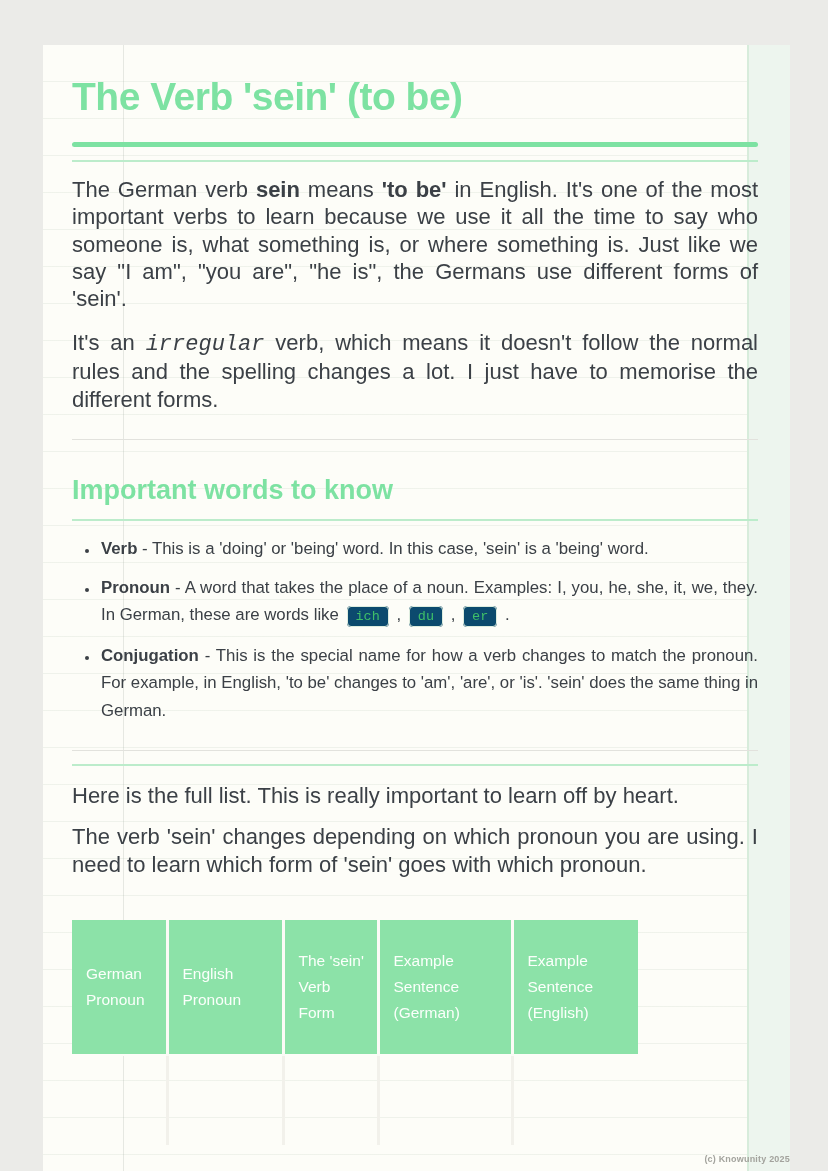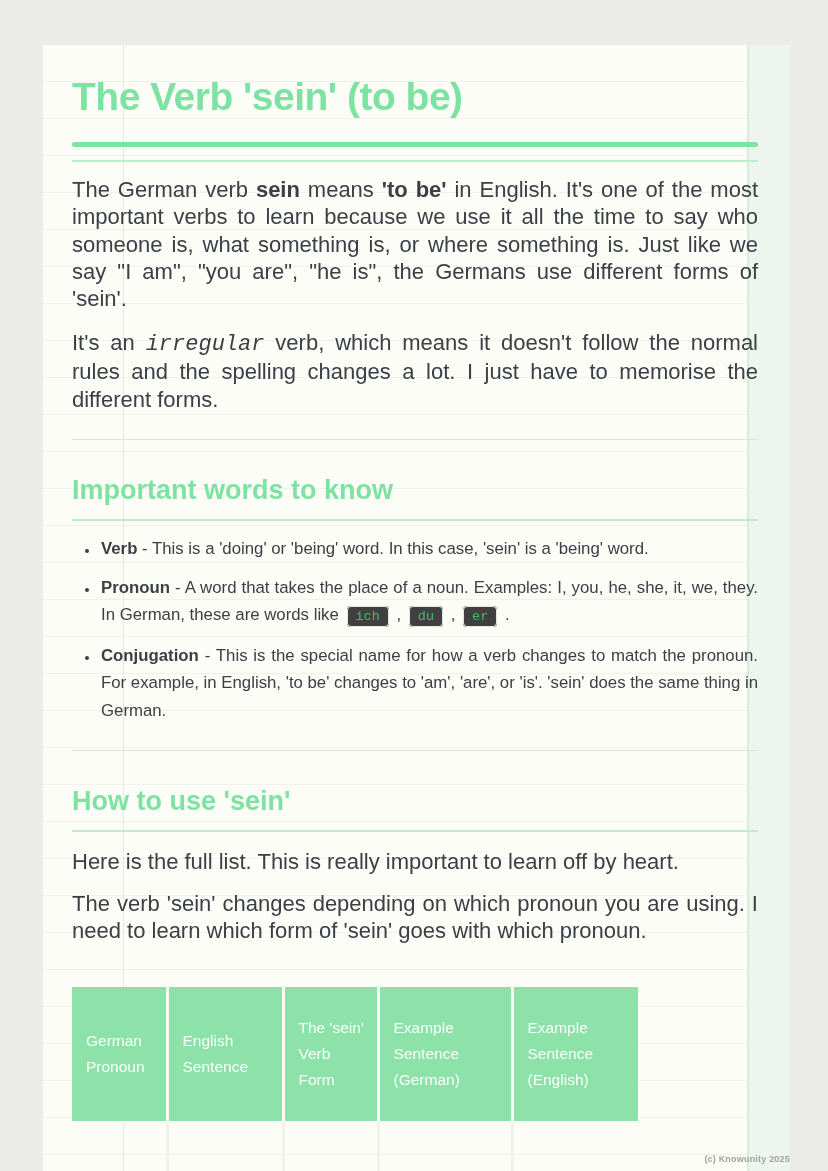--- a/index.html
+++ b/index.html
@@ -50,21 +50,21 @@
   ul.bullets li{
     font-size:16.8px;line-height:27.4px;color:#3b4046;
     text-align:justify;margin-bottom:11px;padding-left:2px;
   }
   ul.bullets li:last-child{margin-bottom:0;}
   ul.bullets li::marker{font-size:12px;color:#3b4046;}
   .seg-b{font-weight:bold;}
   .seg-i{font-style:italic;font-family:Liberation Mono, monospace;}
   .seg-c{
     font-family:"Liberation Mono","DejaVu Sans Mono",monospace;
-    font-size:13.5px;color:#3fbf68;background:#404040;
+    font-size:13.5px;color:#3fbf68;background:#0c4a6e;
     border:1px solid #deeddf;border-radius:4px;
     padding:2px 8px;margin:0 3px;white-space:nowrap;
   }
   table.conj{
     border-collapse:collapse;width:566px;margin-top:42px;table-layout:fixed;
   }
   table.conj th{
     background:#8ce2a8;color:#fbfffb;font-weight:normal;
     font-size:15.5px;line-height:26px;text-align:left;vertical-align:middle;
     height:135px;box-sizing:border-box;padding:12px 8px 12px 14px;
@@ -109,38 +109,37 @@
       <ul class="bullets">
         <li><span class="seg-b">Verb</span><span> - This is a 'doing' or 'being' word. In this case, 'sein' is a 'being' word.</span></li>
         <li><span class="seg-b">Pronoun</span><span> - A word that takes the place of a noun. Examples: I, you, he, she, it, we, they. In German, these are words like </span><span class="seg-c">ich</span><span> , </span><span class="seg-c">du</span><span> , </span><span class="seg-c">er</span><span> .</span></li>
         <li><span class="seg-b">Conjugation</span><span> - This is the special name for how a verb changes to match the pronoun. For example, in English, 'to be' changes to 'am', 'are', or 'is'. 'sein' does the same thing in German.</span></li>
       </ul>
     </section>
 
     <div class="hr-gray"></div>
 
     <section>
-      <h2>How to use 'sein'</h2>
       <div class="hr-thin"></div>
       <p class="body"><span>Here is the full list. This is really important to learn off by heart.</span></p>
       <p class="body first"><span>The verb 'sein' changes depending on which pronoun you are using. I need to learn which form of 'sein' goes with which pronoun.</span></p>
     </section>
 
     <table class="conj">
       <colgroup>
         <col style="width:95px">
           <col style="width:116px">
           <col style="width:95px">
           <col style="width:134px">
           <col style="width:126px">
       </colgroup>
       <thead>
         <tr>
           <th>German Pronoun</th>
-          <th>English Sentence</th>
+          <th>English Pronoun</th>
           <th>The 'sein' Verb Form</th>
           <th>Example Sentence (German)</th>
           <th>Example Sentence (English)</th>
         </tr>
       </thead>
       <tbody>
         <tr>
           <td></td>
           <td></td>
           <td></td>

